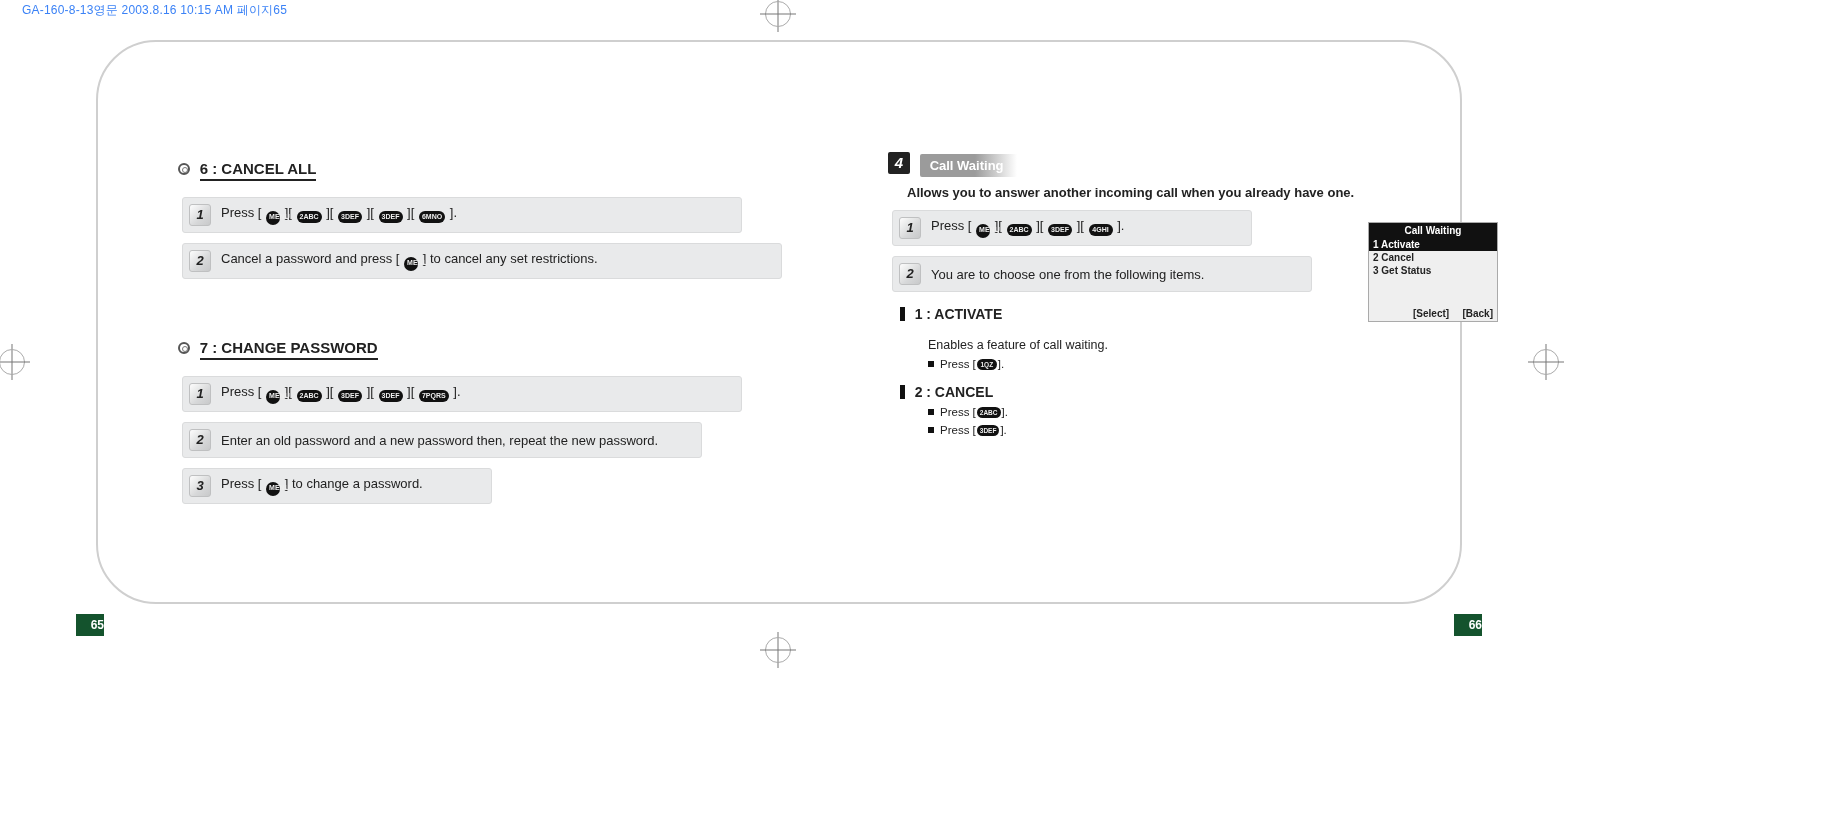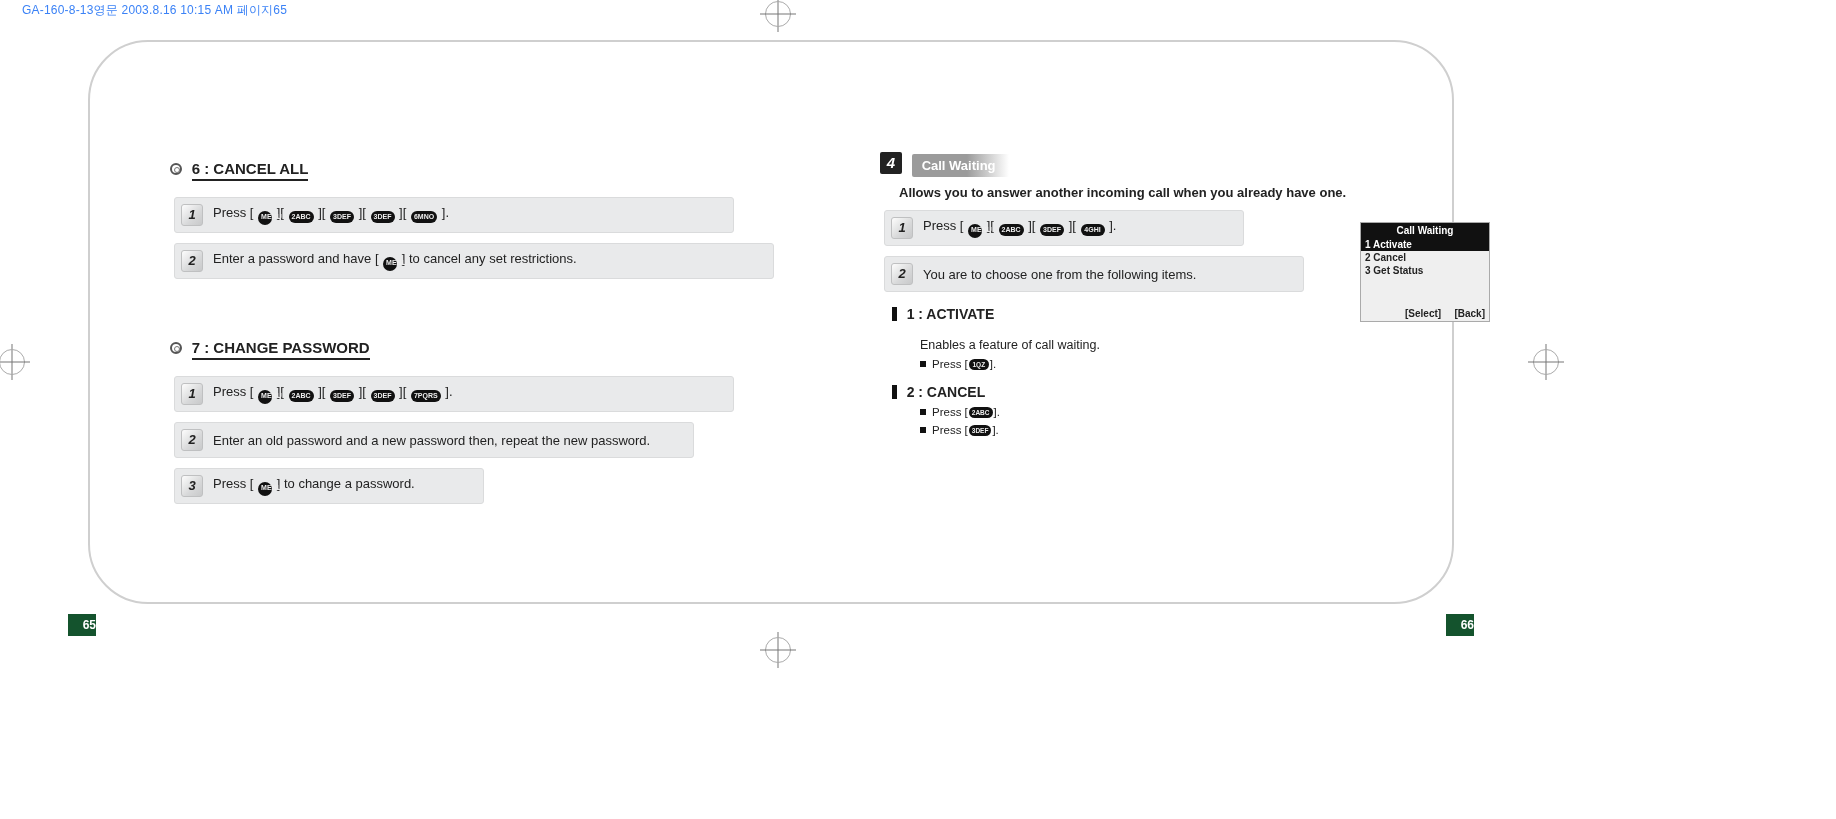--- a/index.html
+++ b/index.html
@@ -34,21 +34,21 @@
     .mark-cross .ring { position:absolute; left:50%; top:50%; width:26px; height:26px; border:1px solid #aaa; border-radius:50%; transform:translate(-50%,-50%); }
 
     .mark-top   { left: 760px; top: -4px; }
     .mark-bot   { left: 760px; top: 632px; }
     .mark-left  { left: -6px;  top: 344px; }
     .mark-right { left: 1528px;top: 344px; }
 
     
     .content-box {
       position: absolute;
-      left: 88px; top: 40px;
+      left: 96px; top: 40px;
       width: 1366px; height: 564px;
       border: 2px solid #cfcfcf;
       border-radius: 60px;
       padding: 0;
     }
 
     .col {
       position: absolute;
       top: 118px;
       width: 640px;
@@ -263,21 +263,21 @@
           <span class="key">3DEF</span><span> ][ </span>
           <span class="key">3DEF</span><span> ][ </span>
           <span class="key">6MNO</span>
           <span> ].</span>
         </div>
       </div>
 
       <div class="step wide">
         <div class="step-num">2</div>
         <div class="step-text">
-          <span>Enter a password and have [ </span>
+          <span>Cancel a password and press [ </span>
           <span class="key round">MENU</span>
           <span> ] to cancel any set restrictions.</span>
         </div>
       </div>
 
       <div style="height:50px"></div>
 
       <div class="sec-row">
         <span class="bullet-circle"></span>
         <span class="sec-title">7 : CHANGE PASSWORD</span>

